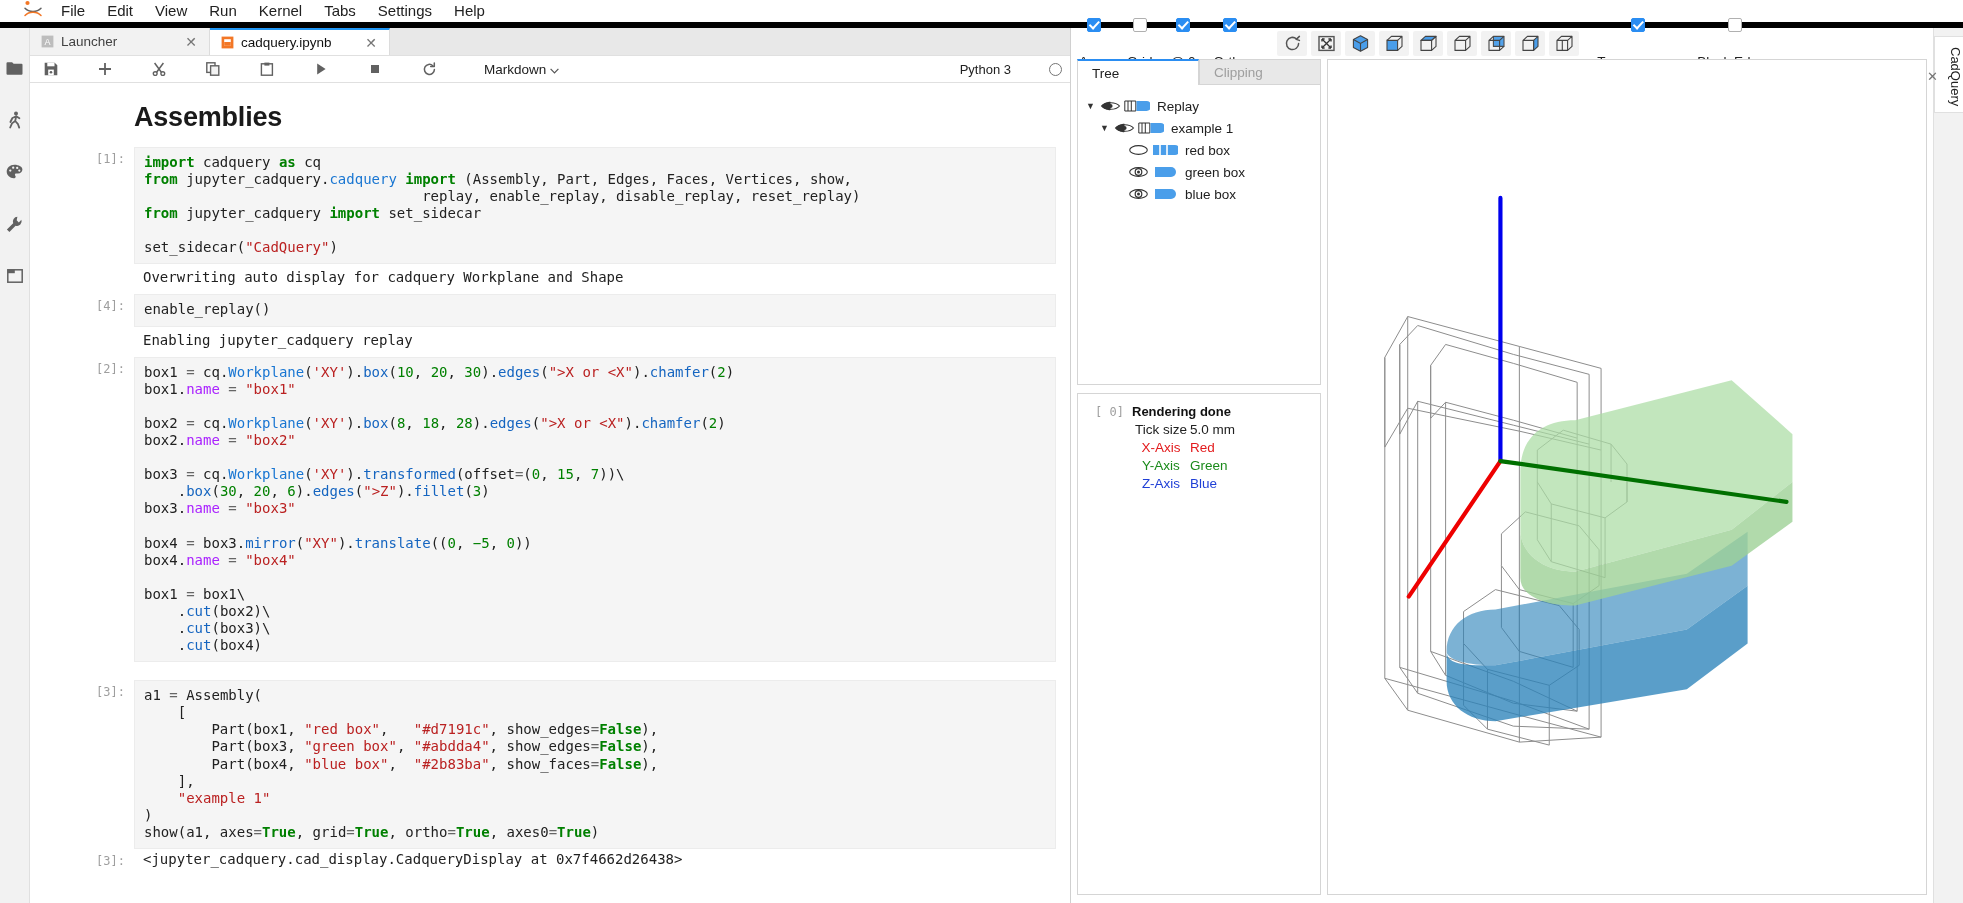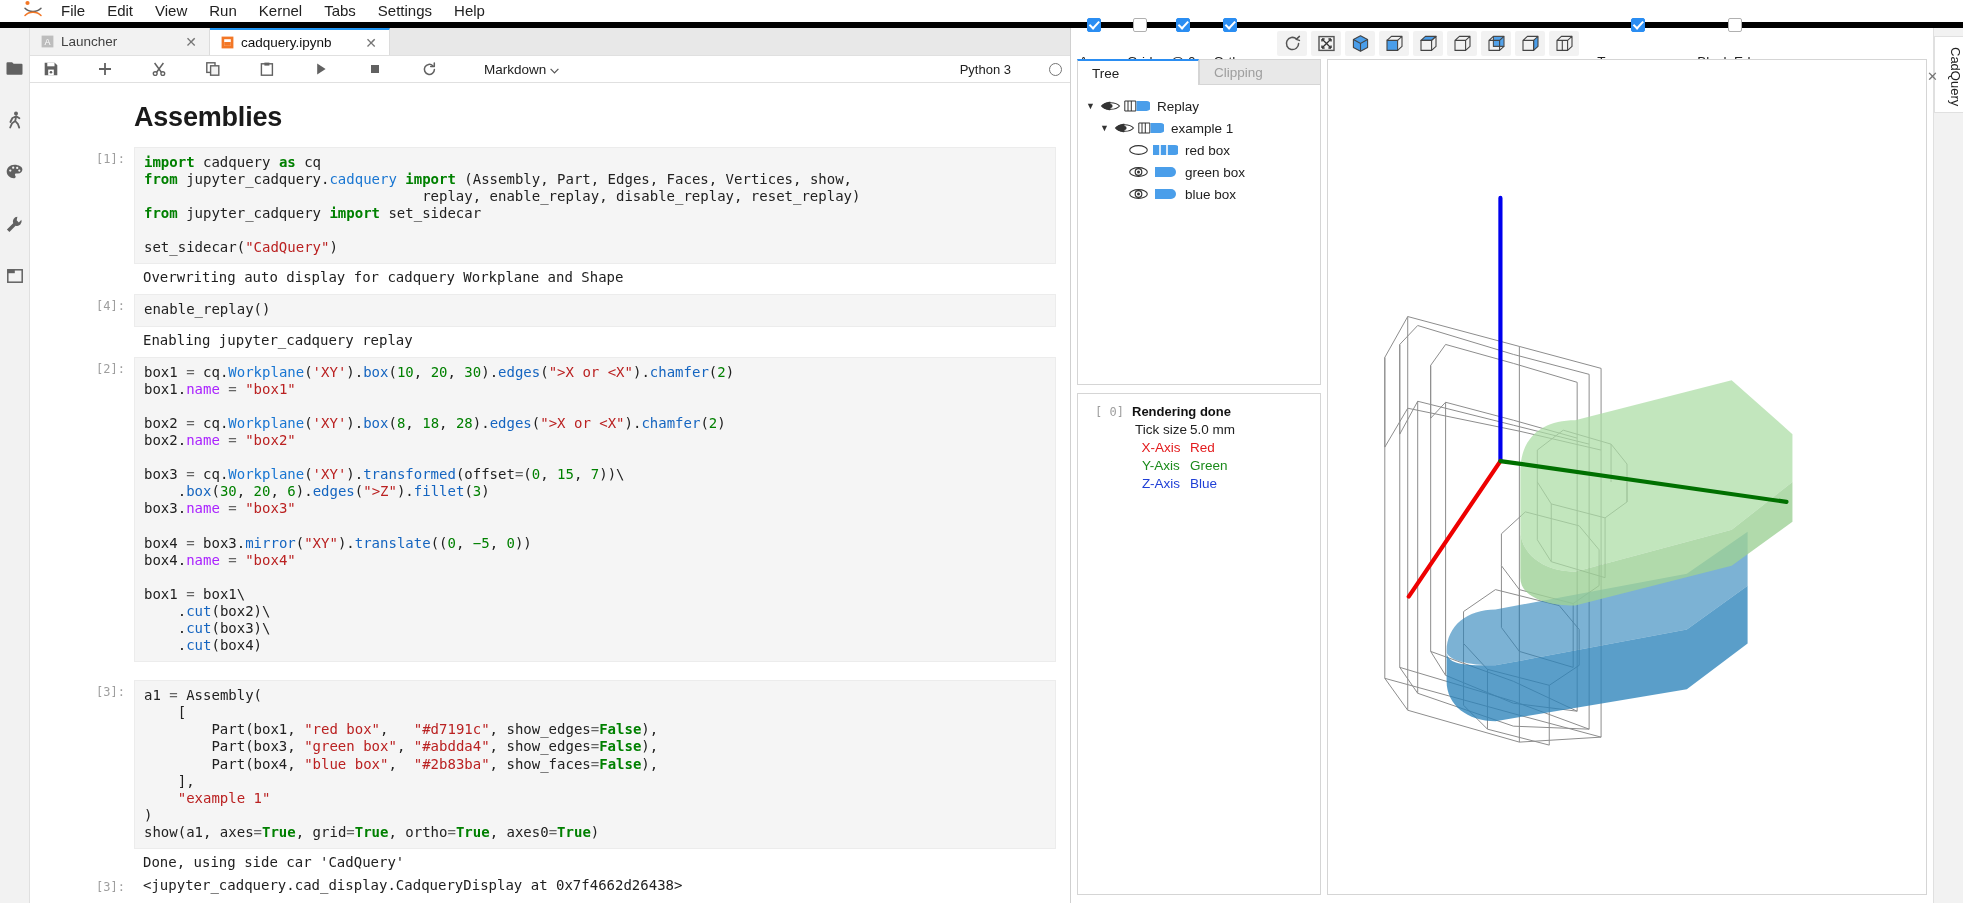--- a/index.html
+++ b/index.html
@@ -456,23 +456,20 @@
                 <pre class="code">a1 <span class="op">=</span> Assembly(
     [
         Part(box1, <span class="s">"red box"</span>,   <span class="s">"#d7191c"</span>, show_edges<span class="op">=</span><span class="k">False</span>),
         Part(box3, <span class="s">"green box"</span>, <span class="s">"#abdda4"</span>, show_edges<span class="op">=</span><span class="k">False</span>),
         Part(box4, <span class="s">"blue box"</span>,  <span class="s">"#2b83ba"</span>, show_faces<span class="op">=</span><span class="k">False</span>),
     ],
     <span class="s">"example 1"</span>
 )
 show(a1, axes<span class="op">=</span><span class="k">True</span>, grid<span class="op">=</span><span class="k">True</span>, ortho<span class="op">=</span><span class="k">True</span>, axes0<span class="op">=</span><span class="k">True</span>)</pre>
               </div>
-              <div class="outarea">
-                <pre class="out">Done, using side car 'CadQuery'</pre>
-              </div>
             </div>
           </div>
           <div class="cell" style="padding-top:0;">
             <div class="prompt">[3]:</div>
             <div class="cellbody">
               <div class="outarea" style="padding-top:2px;">
                 <pre class="out">&lt;jupyter_cadquery.cad_display.CadqueryDisplay at 0x7f4662d26438&gt;</pre>
               </div>
             </div>
           </div>

